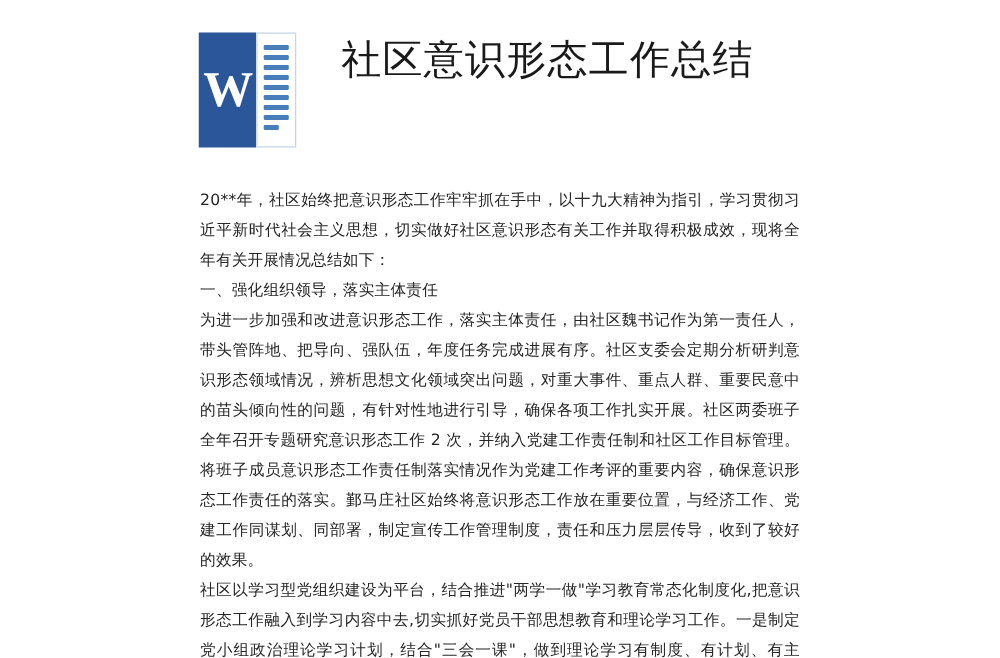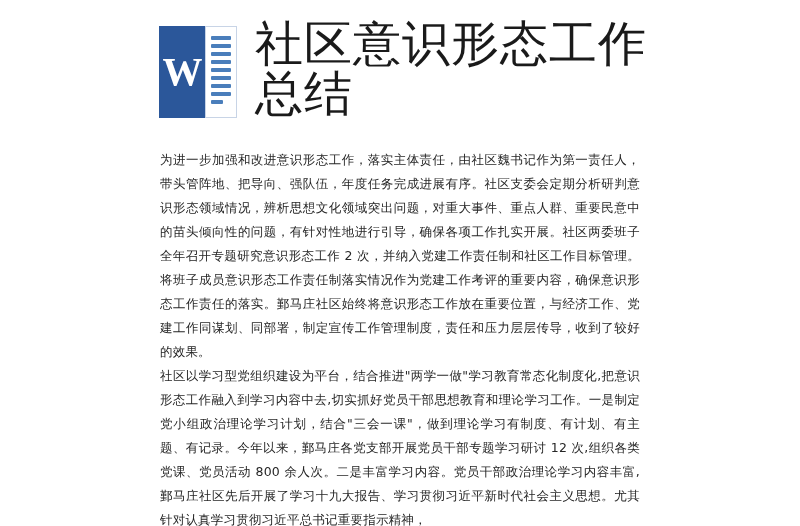--- a/index.html
+++ b/index.html
@@ -74,24 +74,24 @@
   .word-icon .icon-right .line {
     height: 4px;
     background: #4a7ebb;
     margin-bottom: 4px;
     border-radius: 1px;
   }
   .word-icon .icon-right .line.short {
     width: 60%;
   }
   .doc-title {
-    margin-left: 18px;
+    margin-left: 36px;
     margin-top: -4px;
-    font-family: Liberation Mono, monospace;
-    font-size: 48px;
+    font-family: Liberation Sans, sans-serif;
+    font-size: 32px;
     line-height: 50px;
     color: #1a1a1a;
     font-weight: normal;
     letter-spacing: 1px;
     max-width: 440px;
   }
   
   .body-text {
     position: absolute;
     left: 0;
@@ -129,17 +129,19 @@
         <div class="line"></div>
         <div class="line"></div>
         <div class="line"></div>
         <div class="line short"></div>
       </div>
     </div>
     <div class="doc-title">社区意识形态工作总结</div>
   </div>
 
   <div class="body-text">
+    <p class="para">20**年，社区始终把意识形态工作牢牢抓在手中，以十九大精神为指引，学习贯彻习近平新时代社会主义思想，切实做好社区意识形态有关工作并取得积极成效，现将全年有关开展情况总结如下：</p>
+    <p class="para">一、强化组织领导，落实主体责任</p>
     <p class="para">为进一步加强和改进意识形态工作，落实主体责任，由社区魏书记作为第一责任人，带头管阵地、把导向、强队伍，年度任务完成进展有序。社区支委会定期分析研判意识形态领域情况，辨析思想文化领域突出问题，对重大事件、重点人群、重要民意中的苗头倾向性的问题，有针对性地进行引导，确保各项工作扎实开展。社区两委班子全年召开专题研究意识形态工作 2 次，并纳入党建工作责任制和社区工作目标管理。将班子成员意识形态工作责任制落实情况作为党建工作考评的重要内容，确保意识形态工作责任的落实。鄞马庄社区始终将意识形态工作放在重要位置，与经济工作、党建工作同谋划、同部署，制定宣传工作管理制度，责任和压力层层传导，收到了较好的效果。</p>
     <p class="para">社区以学习型党组织建设为平台，结合推进"两学一做"学习教育常态化制度化,把意识形态工作融入到学习内容中去,切实抓好党员干部思想教育和理论学习工作。一是制定党小组政治理论学习计划，结合"三会一课"，做到理论学习有制度、有计划、有主题、有记录。今年以来，鄞马庄各党支部开展党员干部专题学习研讨 12 次,组织各类党课、党员活动 800 余人次。二是丰富学习内容。党员干部政治理论学习内容丰富,鄞马庄社区先后开展了学习十九大报告、学习贯彻习近平新时代社会主义思想。尤其针对认真学习贯彻习近平总书记重要指示精神，</p>
   </div>
 
 </div>
 
 </body></html>

